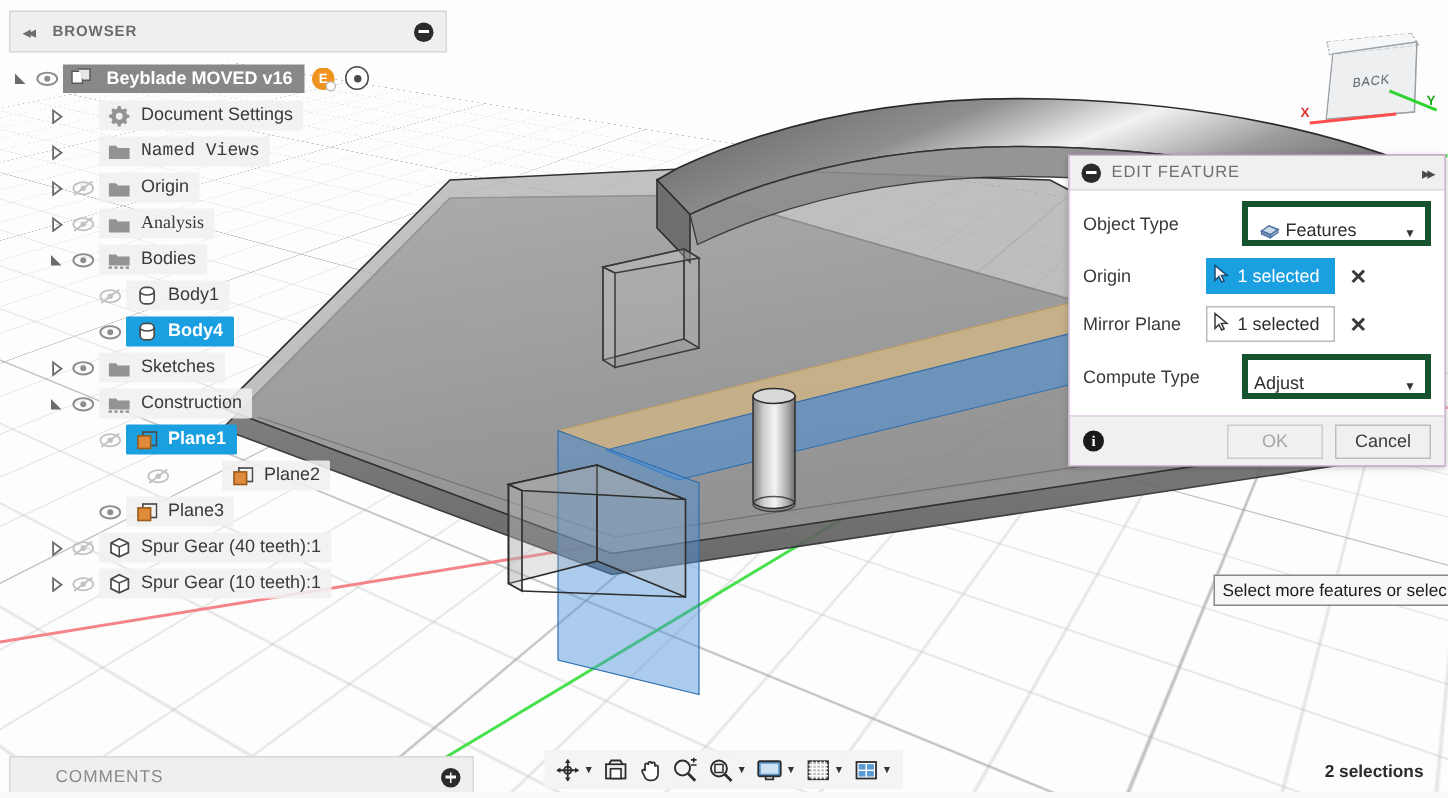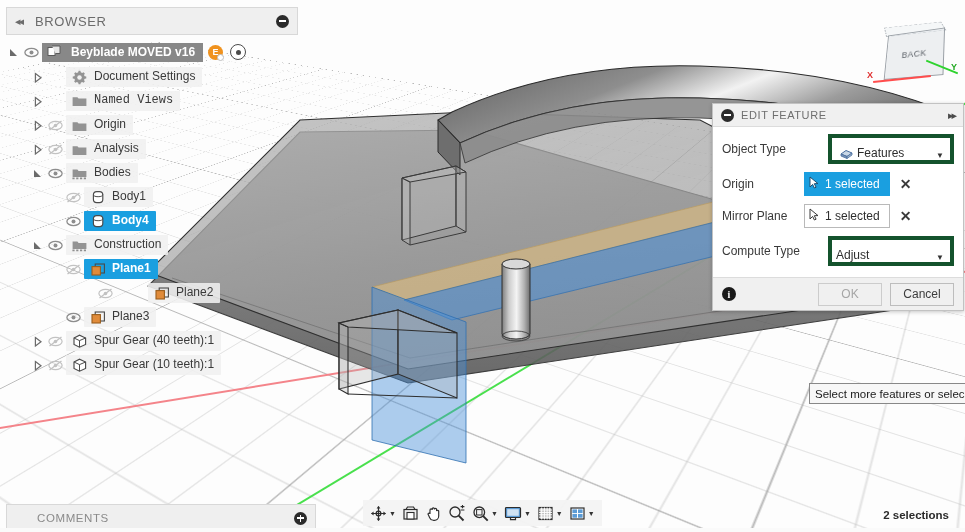--- a/index.html
+++ b/index.html
@@ -53,21 +53,21 @@
   #vc-lbl-x{position:absolute;left:12px;top:54px;font-size:9px;color:#e03030;font-weight:bold;}
   #vc-lbl-y{position:absolute;left:96px;top:46px;font-size:9px;color:#1fa81f;font-weight:bold;}
 
   
   #browser-panel{position:absolute;left:6px;top:7px;width:292px;}
   #browser-header{
     height:26px;background:#efefef;border:1px solid #d8d8d8;
     display:flex;align-items:center;padding:0 8px;
   }
   #browser-header .collapse-ico{color:#6d6d6d;font-size:11px;letter-spacing:-2px;margin-right:13px;}
-  #browser-title{font-size:13px;color:#6b6b6b;letter-spacing:.6px;flex:1;}
+  #browser-title{font-size:10px;color:#6b6b6b;letter-spacing:.6px;flex:1;font-weight:bold;}
   .circle-btn{
     width:13px;height:13px;border-radius:50%;background:#2b2b2b;
     display:flex;align-items:center;justify-content:center;flex:none;
   }
   .circle-btn i{display:block;width:7px;height:1.6px;background:#fff;}
   .circle-btn.plus i:last-child{position:absolute;width:1.6px;height:7px;}
   .circle-btn.plus{position:relative;}
 
   #tree{margin-top:4px;user-select:none;}
   .tree-row{display:flex;align-items:center;height:24px;white-space:nowrap;}
@@ -368,21 +368,21 @@
               <svg width="15" height="11" viewBox="0 0 15 11">
                 <ellipse cx="7.5" cy="5.5" rx="6.6" ry="4.1" fill="none" stroke="#c2c2c2" stroke-width="1.2"></ellipse>
                 <circle cx="7.5" cy="5.5" r="1.8" fill="#c2c2c2"></circle>
                 <path d="M1.5,10 L13.5,1" stroke="#c2c2c2" stroke-width="1.3"></path>
               </svg>
             </span>
             <span class="t-label"><span class="t-ico" style="display:inline-flex;vertical-align:middle;margin-right:4px;">
                 <svg width="15" height="13" viewBox="0 0 15 13">
                   <path d="M0.6,3.2 L5.4,3.2 L6.6,4.6 L14.4,4.6 L14.4,12 L0.6,12 Z" fill="#939393"></path>
                 </svg>
-              </span><span style="vertical-align:middle;">Analysis</span></span>
+              </span><span style="vertical-align:middle;font-family:Liberation Serif, serif;">Analysis</span></span>
           </div>
           <div class="tree-row" style="padding-left: 24px;">
             <span class="t-arrow">
               <svg width="11" height="11" viewBox="0 0 11 11">
                 <path d="M2,2 L9,9 L2,9 Z" fill="#6b6b6b"></path>
               </svg>
             </span>
             <span class="t-eye">
               <svg width="15" height="11" viewBox="0 0 15 11">
                 <ellipse cx="7.5" cy="5.5" rx="6.6" ry="4.1" fill="none" stroke="#8d8d8d" stroke-width="1.3"></ellipse>
@@ -419,20 +419,38 @@
                 <ellipse cx="7.5" cy="5.5" rx="6.6" ry="4.1" fill="none" stroke="#8d8d8d" stroke-width="1.3"></ellipse>
                 <circle cx="7.5" cy="5.5" r="2" fill="#8d8d8d"></circle>
               </svg>
             </span>
             <span class="t-label"><span class="t-ico" style="display:inline-flex;vertical-align:middle;margin-right:4px;">
                 <svg width="14" height="14" viewBox="0 0 14 14">
                   <rect x="2.4" y="1.6" width="9.4" height="11" rx="3.3" fill="#ffffff" stroke="#4a4a4a" stroke-width="1.15"></rect>
                   <path d="M2.4,4.3 a4.7,2.4 0 0 0 9.4,0" fill="none" stroke="#4a4a4a" stroke-width="1"></path>
                 </svg>
               </span><span style="vertical-align:middle;">Body4</span></span>
+          </div>
+          <div class="tree-row" style="padding-left: 24px;">
+            <span class="t-arrow">
+              <svg width="11" height="11" viewBox="0 0 11 11">
+                <path d="M3.4,1.6 L9,5.8 L3.4,10 Z" fill="none" stroke="#6b6b6b" stroke-width="1.2"></path>
+              </svg>
+            </span>
+            <span class="t-eye">
+              <svg width="15" height="11" viewBox="0 0 15 11">
+                <ellipse cx="7.5" cy="5.5" rx="6.6" ry="4.1" fill="none" stroke="#8d8d8d" stroke-width="1.3"></ellipse>
+                <circle cx="7.5" cy="5.5" r="2" fill="#8d8d8d"></circle>
+              </svg>
+            </span>
+            <span class="t-label"><span class="t-ico" style="display:inline-flex;vertical-align:middle;margin-right:4px;">
+                <svg width="15" height="13" viewBox="0 0 15 13">
+                  <path d="M0.6,3.2 L5.4,3.2 L6.6,4.6 L14.4,4.6 L14.4,12 L0.6,12 Z" fill="#939393"></path>
+                </svg>
+              </span><span style="vertical-align:middle;">Sketches</span></span>
           </div>
           <div class="tree-row" style="padding-left: 24px;">
             <span class="t-arrow">
               <svg width="11" height="11" viewBox="0 0 11 11">
                 <path d="M2,2 L9,9 L2,9 Z" fill="#6b6b6b"></path>
               </svg>
             </span>
             <span class="t-eye">
               <svg width="15" height="11" viewBox="0 0 15 11">
                 <ellipse cx="7.5" cy="5.5" rx="6.6" ry="4.1" fill="none" stroke="#8d8d8d" stroke-width="1.3"></ellipse>

